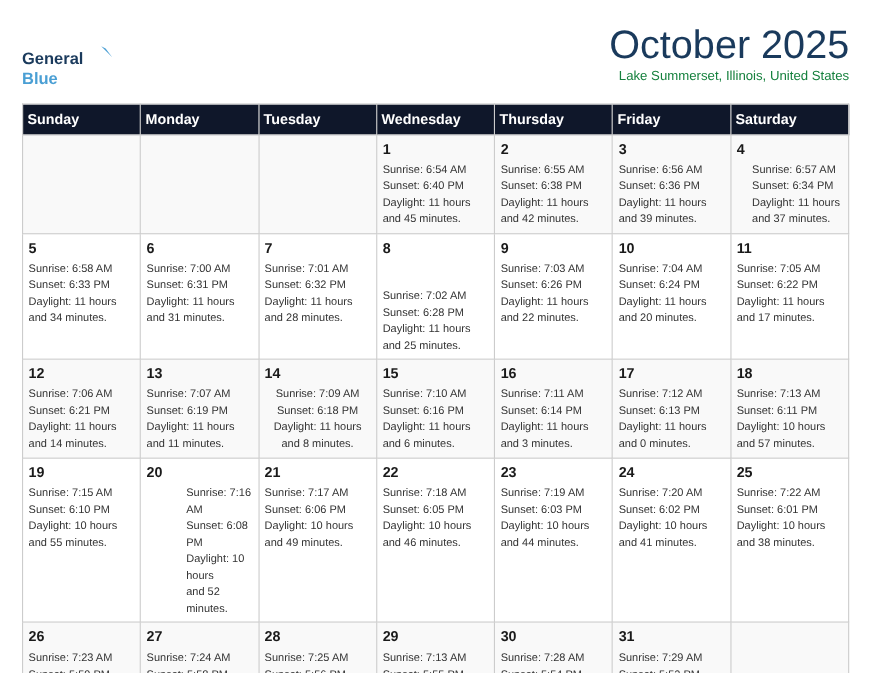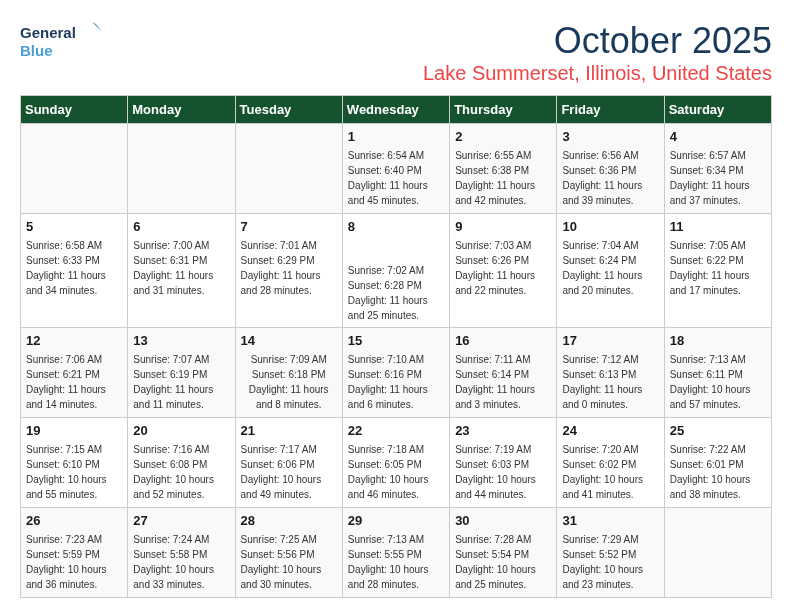--- a/index.html
+++ b/index.html
@@ -13,40 +13,41 @@
     .header {
       display: flex;
       justify-content: space-between;
       align-items: flex-start;
       margin-bottom: 10px;
     }
     .logo {
       display: flex;
       align-items: center;
       gap: 4px;
+      margin-top: 20px;
     }
     .title-section {
       text-align: right;
     }
     .month-title {
       font-size: 36px;
       font-weight: normal;
       color: #1a3a5c;
     }
     .location-title {
-      font-size: 20px;
-      color: #ef4444;
+      font-size: 12px;
+      color: #15803d;
     }
     table {
       width: 100%;
       border-collapse: collapse;
       table-layout: fixed;
     }
     thead th {
-      background-color: #14532d;
+      background-color: #0f172a;
       color: white;
       font-size: 13px;
       font-weight: bold;
       padding: 6px 4px;
       text-align: left;
       border: 1px solid #ccc;
     }
     td {
       border: 1px solid #ccc;
       vertical-align: top;
@@ -126,21 +127,21 @@
         </td>
         <td>
           <span class="day-num">3</span>
           <div class="day-info" style="white-space: pre-line;">Sunrise: 6:56 AM
 Sunset: 6:36 PM
 Daylight: 11 hours
 and 39 minutes.</div>
         </td>
         <td>
           <span class="day-num">4</span>
-          <div class="day-info" style="white-space: pre-line;">Sunrise: 6:57 AM
+          <div class="day-info" style="white-space: pre-line; margin-left: 14px;">Sunrise: 6:57 AM
 Sunset: 6:34 PM
 Daylight: 11 hours
 and 37 minutes.</div>
         </td>
       </tr>
       <tr>
         <td>
           <span class="day-num">5</span>
           <div class="day-info" style="white-space: pre-line;">Sunrise: 6:58 AM
 Sunset: 6:33 PM
@@ -150,21 +151,21 @@
         <td>
           <span class="day-num">6</span>
           <div class="day-info" style="white-space: pre-line;">Sunrise: 7:00 AM
 Sunset: 6:31 PM
 Daylight: 11 hours
 and 31 minutes.</div>
         </td>
         <td>
           <span class="day-num">7</span>
           <div class="day-info" style="white-space: pre-line;">Sunrise: 7:01 AM
-Sunset: 6:29 PM
+Sunset: 6:32 PM
 Daylight: 11 hours
 and 28 minutes.</div>
         </td>
         <td>
           <span class="day-num">8</span>
           <div class="day-info" style="white-space: pre-line; margin-top: 27px;">Sunrise: 7:02 AM
 Sunset: 6:28 PM
 Daylight: 11 hours
 and 25 minutes.</div>
         </td>
@@ -244,21 +245,21 @@
       <tr>
         <td>
           <span class="day-num">19</span>
           <div class="day-info" style="white-space: pre-line;">Sunrise: 7:15 AM
 Sunset: 6:10 PM
 Daylight: 10 hours
 and 55 minutes.</div>
         </td>
         <td>
           <span class="day-num">20</span>
-          <div class="day-info" style="white-space: pre-line;">Sunrise: 7:16 AM
+          <div class="day-info" style="white-space: pre-line; margin-left: 36px;">Sunrise: 7:16 AM
 Sunset: 6:08 PM
 Daylight: 10 hours
 and 52 minutes.</div>
         </td>
         <td>
           <span class="day-num">21</span>
           <div class="day-info" style="white-space: pre-line;">Sunrise: 7:17 AM
 Sunset: 6:06 PM
 Daylight: 10 hours
 and 49 minutes.</div>

